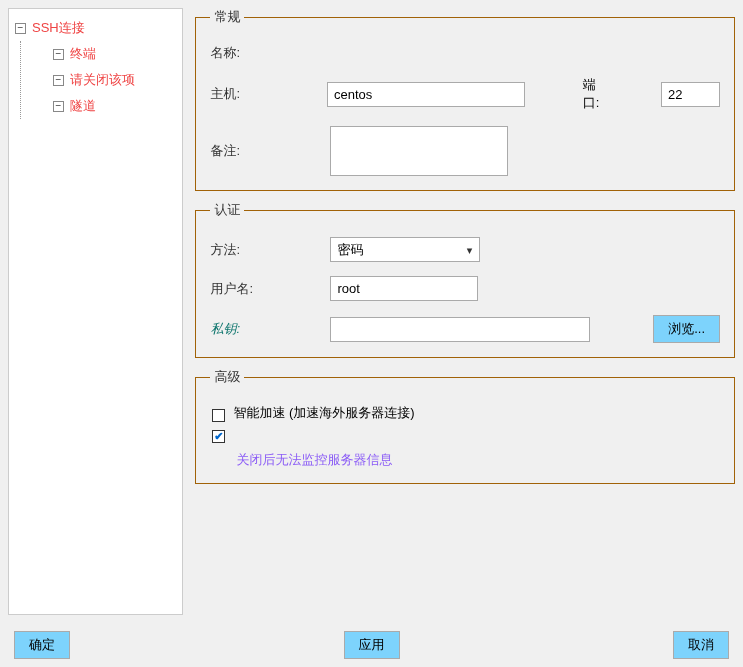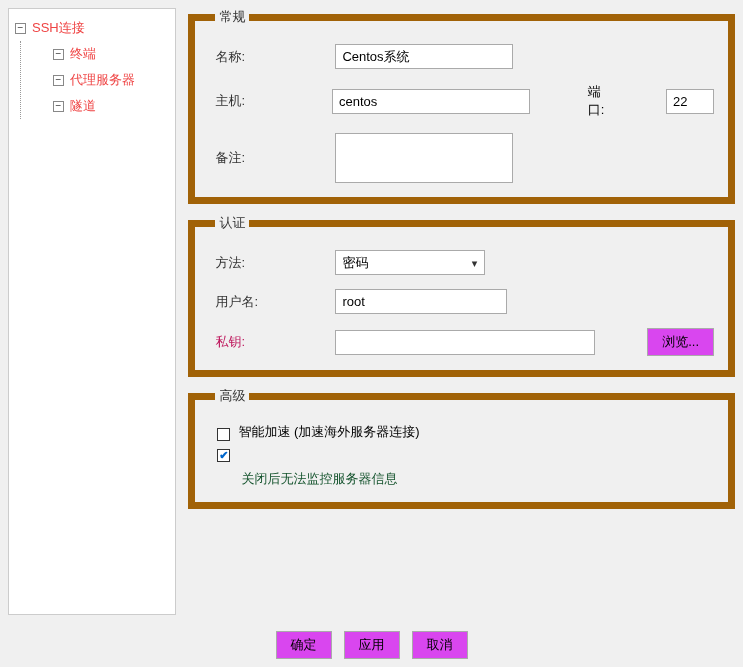--- a/index.html
+++ b/index.html
@@ -51,77 +51,77 @@
   margin-left: 7px;
   padding-left: 10px;
 }
 .right-panel {
   flex: 1;
   display: flex;
   flex-direction: column;
   gap: 10px;
 }
 fieldset {
-  border: 7px solid #a16207;
-  padding: 18px 14px 14px 20px;
+  border: 1px solid #a16207;
+  padding: 18px 14px 14px 14px;
   background: #f0f0f0;
 }
 legend {
   padding: 0 4px;
   color: #333;
   font-size: 13px;
 }
 .form-row {
   display: flex;
   align-items: center;
   margin-bottom: 14px;
   gap: 40px;
 }
 .form-row:last-child { margin-bottom: 0; }
 .form-label {
   width: 80px;
   color: #333;
 }
-.form-label.disabled { color: #be185d; }
+.form-label.disabled { color: #0f766e; font-style: italic; }
 input[type="text"], input[type="password"], textarea, select {
   border: 1px solid #aaa;
   padding: 4px 6px;
   font-family: inherit;
   font-size: 13px;
   background: #fff;
 }
 .input-name { width: 178px; border-color: #5b9bd5; }
 .input-host { width: 206px; }
 .port-label { margin: 0 10px 0 18px; }
-.input-port { width: 48px; }
+.input-port { width: 59px; }
 .input-remark { width: 178px; height: 50px; resize: none; }
 .input-method { width: 178px; }
-.input-user { width: 172px; }
+.input-user { width: 148px; }
 .input-pass { width: 178px; }
 .input-key { width: 260px; }
 .btn {
   border: 1px solid #aaa;
-  background: #d946ef;
+  background: #7dd3fc;
   padding: 4px 14px;
   font-family: inherit;
   font-size: 13px;
   cursor: pointer;
 }
 .browse-btn { margin-left: auto; }
 .checkbox-row {
   display: flex;
   align-items: flex-end;
   margin-bottom: 8px;
   padding-left: 2px;
 }
-.indent-text { padding-left: 26px; color: #14532d; margin-top: 4px; }
+.indent-text { padding-left: 26px; color: #8b5cf6; margin-top: 4px; }
 .button-bar {
   display: flex;
-  justify-content: center;
-  gap: 12px;
+  justify-content: space-between;
+  gap: 0;
   padding: 8px 14px;
 }
 .select-wrap {
   position: relative;
   width: 150px;
   display: inline-block;
 }
 .select-wrap select {
   width: 100%;
   appearance: none;
@@ -160,36 +160,35 @@
       <span class="toggle-box">−</span>
       <span class="tree-label">SSH连接</span>
     </div>
     <div class="dotted-line">
       <div class="tree-node tree-child">
         <span class="toggle-box">−</span>
         <span class="tree-label">终端</span>
       </div>
       <div class="tree-node tree-child">
         <span class="toggle-box">−</span>
-        <span class="tree-label">代理服务器</span>
+        <span class="tree-label">请关闭该项</span>
       </div>
       <div class="tree-node tree-child">
         <span class="toggle-box">−</span>
         <span class="tree-label">隧道</span>
       </div>
     </div>
   </div>
 
   <div class="right-panel">
 
     <fieldset>
       <legend>常规</legend>
       <div class="form-row">
         <span class="form-label">名称:</span>
-        <input type="text" class="input-name" value="Centos系统" style="">
       </div>
       <div class="form-row">
         <span class="form-label">主机:</span>
         <input type="text" class="input-host" value="centos" style="">
         <span class="port-label">端口:</span>
         <input type="text" class="input-port" value="22" style="">
       </div>
       <div class="form-row" style="align-items:center">
         <span class="form-label">备注:</span>
         <textarea class="input-remark" style=""></textarea>

